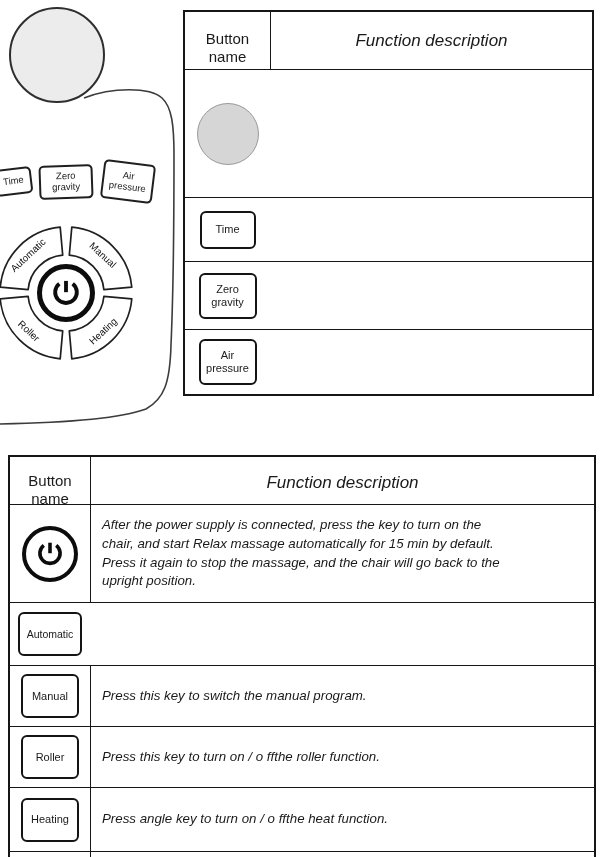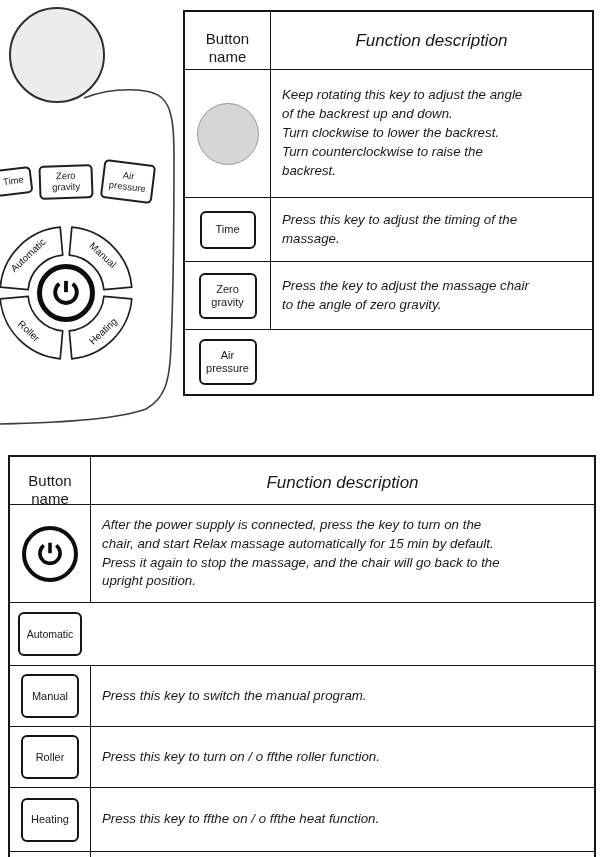--- a/index.html
+++ b/index.html
@@ -114,46 +114,37 @@
     <div class="trow" style="height:57px">
       <div class="tcell head-name pre">Button
 name</div>
       <div class="tcell head-desc">Function description</div>
     </div>
 
     <div class="trow" style="height:127px">
       <div class="tcell btn-cell">
         <div class="knob-img"></div>
       </div>
-      <div class="tcell desc-cell pre">Keep rotating this key to adjust the angle
-of the backrest up and down.
-Turn clockwise to lower the backrest.
-Turn counterclockwise to raise the
-backrest.</div>
     </div>
 
     <div class="trow" style="height:63px">
       <div class="tcell btn-cell">
         <div class="tbtn tbtn-time">
           <span class="pre">Time</span>
         </div>
       </div>
-      <div class="tcell desc-cell pre">Press this key to adjust the timing of the
-massage.</div>
     </div>
 
     <div class="trow" style="height:67px">
       <div class="tcell btn-cell">
         <div class="tbtn tbtn-tall">
           <span class="pre">Zero
 gravity</span>
         </div>
       </div>
-      <div class="tcell desc-cell pre">Press the key to adjust the massage chair
-to the angle of zero gravity.</div>
     </div>
 
     <div class="trow" style="height:64px">
       <div class="tcell btn-cell">
         <div class="tbtn tbtn-tall">
           <span class="pre">Air
 pressure</span>
         </div>
       </div>
     </div>
@@ -208,21 +199,21 @@
       </div>
       <div class="tcell desc-cell pre">Press this key to turn on / o ffthe roller function.</div>
     </div>
 
     <div class="trow" style="height:63px">
       <div class="tcell btn-cell">
         <div class="tbtn tbtn-std">
           <span>Heating</span>
         </div>
       </div>
-      <div class="tcell desc-cell pre">Press this key to ffthe on / o ffthe heat function.</div>
+      <div class="tcell desc-cell pre">Press angle key to turn on / o ffthe heat function.</div>
     </div>
 
     <div class="trow" style="height:12px">
       <div class="tcell"></div>
       <div class="tcell"></div>
     </div>
 
   </div>
 
 </div>

